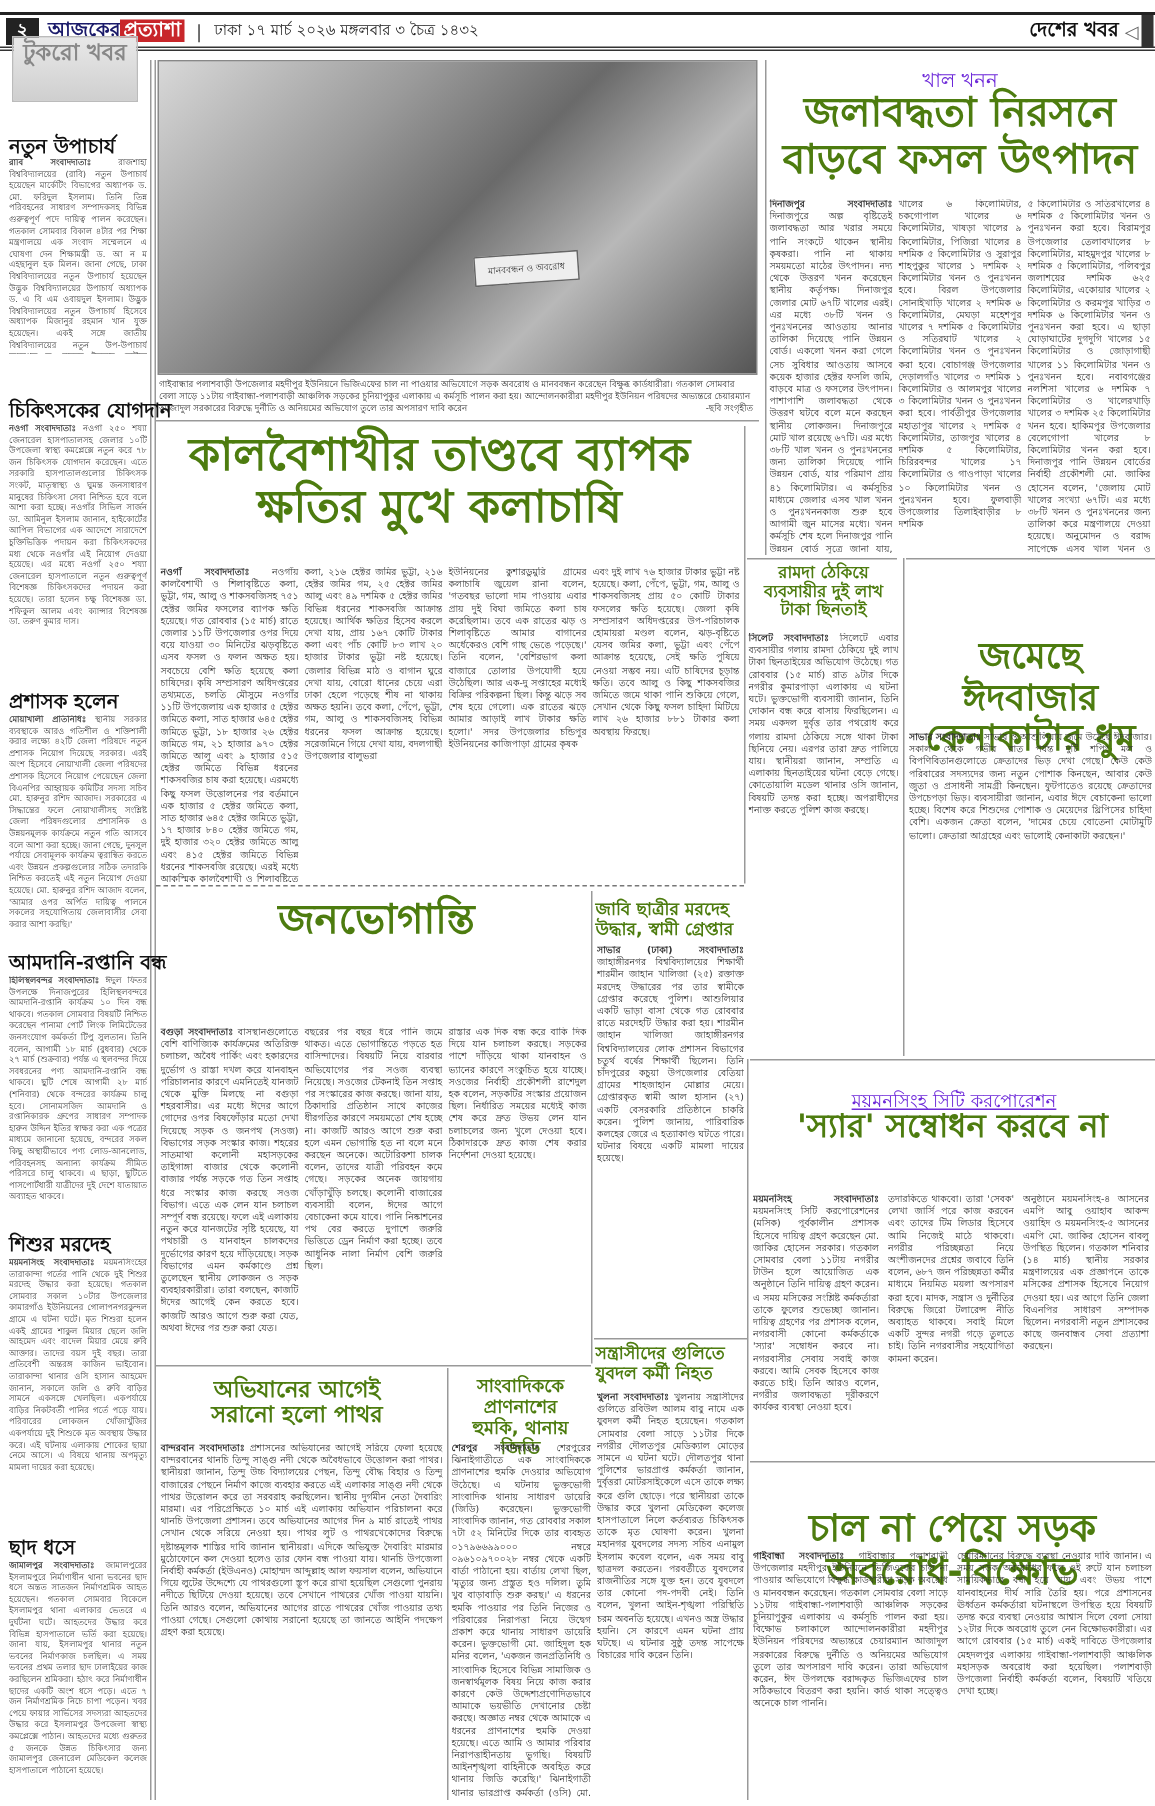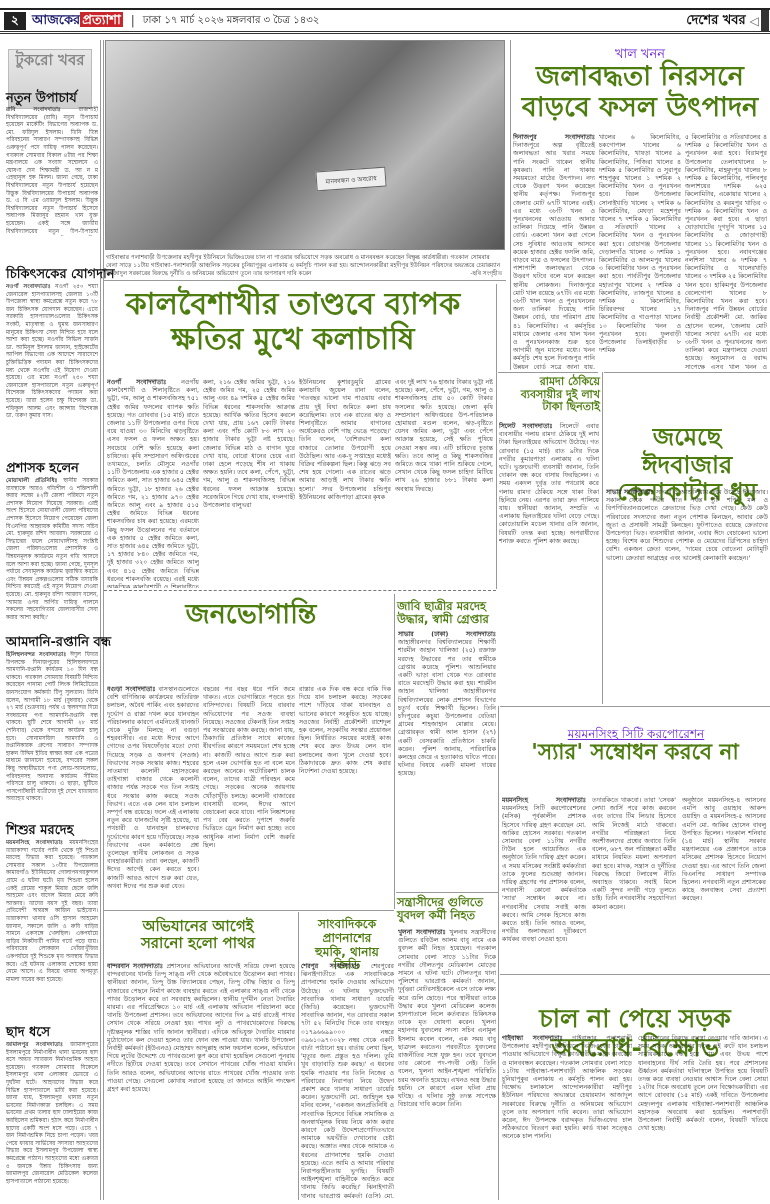--- a/index.html
+++ b/index.html
@@ -12,21 +12,21 @@
   .dateline { font-size: 10px; color: #222; }
   .section-name { margin-left: auto; font-size: 13px; font-weight: bold; margin-right: 4px; }
   .section-arrow { font-size: 12px; color: #666; margin-right: 2px; }
   .section-block { width: 8px; height: 22px; background: #333; margin-right: 1px; }
 
   .col { position: absolute; font-size: 6.2px; line-height: 8.2px; color: #333; text-align: justify; overflow: hidden; }
   .vline { position: absolute; width: 1px; background: #999; }
   .hline { position: absolute; height: 1px; background: #999; }
   .dotline { position: absolute; height: 0; border-top: 1px dashed #777; }
 
-  .sidebar-logo { position: absolute; left: 8px; top: 49px; width: 84px; height: 60px; background: linear-gradient(#e8e8e8,#cfcfcf); border: 1px solid #bbb; font-size: 15px; color: #888; text-align: center; line-height: 20px; font-weight: bold; }
+  .sidebar-logo { position: absolute; left: 8px; top: 24px; width: 84px; height: 44px; background: linear-gradient(#e8e8e8,#cfcfcf); border: 1px solid #bbb; font-size: 15px; color: #888; text-align: center; line-height: 20px; font-weight: bold; }
   .side-h { position: absolute; left: 6px; font-weight: bold; font-size: 13px; color: #111; }
   .side-txt { position: absolute; left: 6px; width: 92px; font-size: 5.6px; line-height: 7.6px; color: #444; text-align: justify; overflow: hidden; }
 
   .photo { position: absolute; background: linear-gradient(135deg,#d8d8d8 0%,#9a9a9a 30%,#6a6a6a 50%,#b8b8b8 70%,#555 100%); border: 1px solid #888; overflow: hidden; }
   .photo .banner { position: absolute; bottom: 60px; left: 210px; width: 70px; height: 20px; background: #eee; border: 1px solid #666; font-size: 6px; color: #333; text-align: center; line-height: 20px; transform: rotate(-4deg); }
   .caption { position: absolute; font-size: 5.8px; line-height: 7.8px; color: #333; }
 
   .head { position: absolute; font-weight: bold; color: #4d7c0f; text-align: center; line-height: 1.15; }
   .kicker { position: absolute; text-align: center; color: #6d28d9; }
 </style>
@@ -90,21 +90,21 @@
   <div>ক্ষতির মুখে কলাচাষি</div>
 </div>
 <div class="col" style="left:107px; top:378px; width:92px; height:210px;"><b>নওগাঁ সংবাদদাতাঃ</b> <span>নওগাঁয় কালবৈশাখী ও শিলাবৃষ্টিতে কলা, ভুট্টা, গম, আলু ও শাকসবজিসহ ৭৫১ হেক্টর জমির ফসলের ব্যাপক ক্ষতি হয়েছে। গত রোববার (১৫ মার্চ) রাতে জেলার ১১টি উপজেলার ওপর দিয়ে বয়ে যাওয়া ৩০ মিনিটের ঝড়বৃষ্টিতে এসব ফসল ও ফলন অক্ষত হয়। সবচেয়ে বেশি ক্ষতি হয়েছে কলা চাষিদের। কৃষি সম্প্রসারণ অধিদপ্তরের তথ্যমতে, চলতি মৌসুমে নওগাঁর ১১টি উপজেলায় এক হাজার ৫ হেক্টর জমিতে কলা, সাত হাজার ৬৪৫ হেক্টর জমিতে ভুট্টা, ১৮ হাজার ২৬ হেক্টর জমিতে গম, ২১ হাজার ৯৭০ হেক্টর জমিতে আলু এবং ৯ হাজার ৫১৫ হেক্টর জমিতে বিভিন্ন ধরনের শাকসবজির চাষ করা হয়েছে। এরমধ্যে কিছু ফসল উত্তোলনের পর বর্তমানে এক হাজার ৫ হেক্টর জমিতে কলা, সাত হাজার ৬৪৫ হেক্টর জমিতে ভুট্টা, ১৭ হাজার ৮৪০ হেক্টর জমিতে গম, দুই হাজার ৩২০ হেক্টর জমিতে আলু এবং ৪১৫ হেক্টর জমিতে বিভিন্ন ধরনের শাকসবজি রয়েছে। এরই মধ্যে আকস্মিক কালবৈশাখী ও শিলাবৃষ্টিতে ২২৫ হেক্টর জমির</span></div>
 <div class="col" style="left:203px; top:378px; width:92px; height:210px;">কলা, ২১৬ হেক্টর জমির ভুট্টা, ২১৬ হেক্টর জমির গম, ২৫ হেক্টর জমির আলু এবং ৪৯ দশমিক ৫ হেক্টর জমির বিভিন্ন ধরনের শাকসবজি আক্রান্ত হয়েছে। আর্থিক ক্ষতির হিসেব করলে দেখা যায়, প্রায় ১৬৭ কোটি টাকার কলা এবং পাঁচ কোটি ৮৩ লাখ ২০ হাজার টাকার ভুট্টা নষ্ট হয়েছে। জেলার বিভিন্ন মাঠ ও বাগান ঘুরে দেখা যায়, বোরো ধানের চেয়ে এরা ঢাকা হেলে পড়েছে শীষ না থাকায় অক্ষত হয়নি। তবে কলা, পেঁপে, ভুট্টা, গম, আলু ও শাকসবজিসহ বিভিন্ন ধরনের ফসল আক্রান্ত হয়েছে। সরেজমিনে গিয়ে দেখা যায়, বদলগাছী উপজেলার বালুভরা</div>
 <div class="col" style="left:299px; top:378px; width:92px; height:210px;">ইউনিয়নের কুশারডুমুরি গ্রামের কলাচাষি জুয়েল রানা বলেন, 'গতবছর ভালো দাম পাওয়ায় এবার প্রায় দুই বিঘা জমিতে কলা চাষ করেছিলাম। তবে এক রাতের ঝড় ও শিলাবৃষ্টিতে আমার বাগানের অর্ধেকেরও বেশি গাছ ভেঙে পড়েছে।' তিনি বলেন, 'বেশিরভাগ কলা বাজারে তোলার উপযোগী হয়ে উঠেছিল। আর এক-দু সপ্তাহের মধ্যেই বিক্রির পরিকল্পনা ছিল। কিন্তু ঝড়ে সব শেষ হয়ে গেলো। এক রাতের ঝড়ে আমার আড়াই লাখ টাকার ক্ষতি হলো।' সদর উপজেলার চন্ডিপুর ইউনিয়নের কাজিপাড়া গ্রামের কৃষক</div>
 <div class="col" style="left:395px; top:378px; width:98px; height:210px;">এবং দুই লাখ ৭৬ হাজার টাকার ভুট্টা নষ্ট হয়েছে। কলা, পেঁপে, ভুট্টা, গম, আলু ও শাকসবজিসহ প্রায় ৫০ কোটি টাকার ফসলের ক্ষতি হয়েছে। জেলা কৃষি সম্প্রসারণ অধিদপ্তরের উপ-পরিচালক হোমায়রা মণ্ডল বলেন, ঝড়-বৃষ্টিতে যেসব জমির কলা, ভুট্টা এবং পেঁপে আক্রান্ত হয়েছে, সেই ক্ষতি পুষিয়ে নেওয়া সম্ভব নয়। এটি চাষিদের চূড়ান্ত ক্ষতি। তবে আলু ও কিছু শাকসবজির জমিতে জমে থাকা পানি শুকিয়ে গেলে, সেখান থেকে কিছু ফসল চাহিদা মিটিয়ে লাখ ২৬ হাজার ৮৮১ টাকার কলা অবস্থায় ফিরছে।</div>
 <div class="vline" style="left:496px; top:284px; height:305px;"></div>
 <div class="dotline" style="left:104px; top:590px; width:392px;"></div>
 
 <div class="hline" style="left:498px; top:372px; width:100px;"></div>
-<div class="head" style="left:498px; top:376px; width:102px; font-size:11px; text-align:right;">
+<div class="head" style="left:498px; top:376px; width:102px; font-size:11px; text-align:center;">
   <div>রামদা ঠেকিয়ে</div>
   <div>ব্যবসায়ীর দুই লাখ</div>
   <div>টাকা ছিনতাই</div>
 </div>
 <div class="col" style="left:499px; top:422px; width:100px; height:282px;"><b>সিলেট সংবাদদাতাঃ</b> <span>সিলেটে এবার ব্যবসায়ীর গলায় রামদা ঠেকিয়ে দুই লাখ টাকা ছিনতাইয়ের অভিযোগ উঠেছে। গত রোববার (১৫ মার্চ) রাত ৯টার দিকে নগরীর কুমারপাড়া এলাকায় এ ঘটনা ঘটে। ভুক্তভোগী ব্যবসায়ী জানান, তিনি দোকান বন্ধ করে বাসায় ফিরছিলেন। এ সময় একদল দুর্বৃত্ত তার পথরোধ করে গলায় রামদা ঠেকিয়ে সঙ্গে থাকা টাকা ছিনিয়ে নেয়। এরপর তারা দ্রুত পালিয়ে যায়। স্থানীয়রা জানান, সম্প্রতি এ এলাকায় ছিনতাইয়ের ঘটনা বেড়ে গেছে। কোতোয়ালি মডেল থানার ওসি জানান, বিষয়টি তদন্ত করা হচ্ছে। অপরাধীদের শনাক্ত করতে পুলিশ কাজ করছে।</span></div>
 <div class="vline" style="left:602px; top:372px; height:332px;"></div>
 
 <div class="hline" style="left:604px; top:372px; width:166px;"></div>
 <div class="head" style="left:604px; top:424px; width:166px; font-size:24px;">
   <div>জমেছে ঈদবাজার</div>

